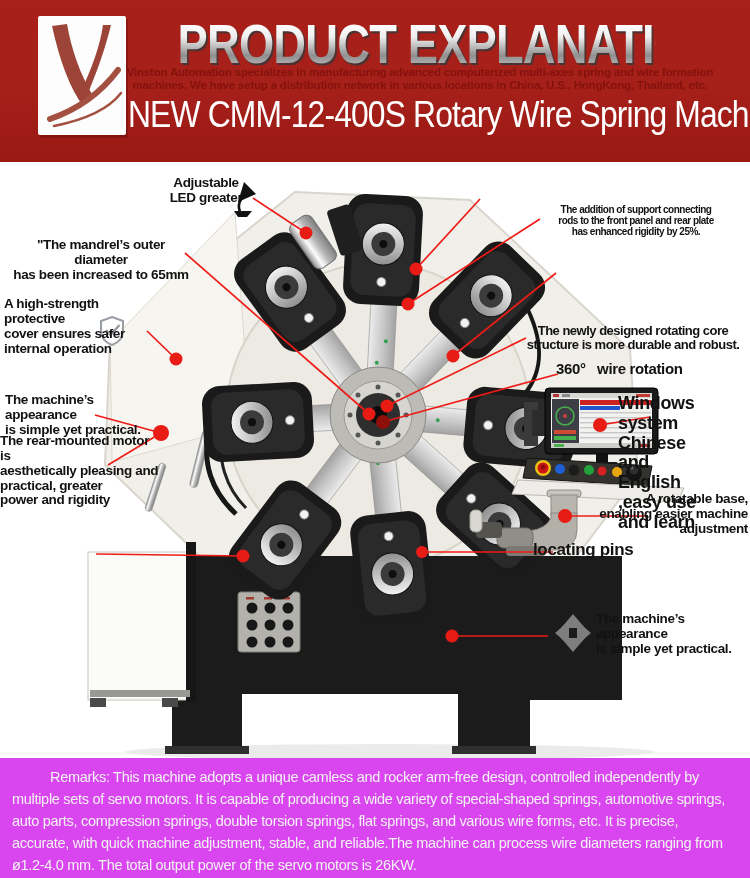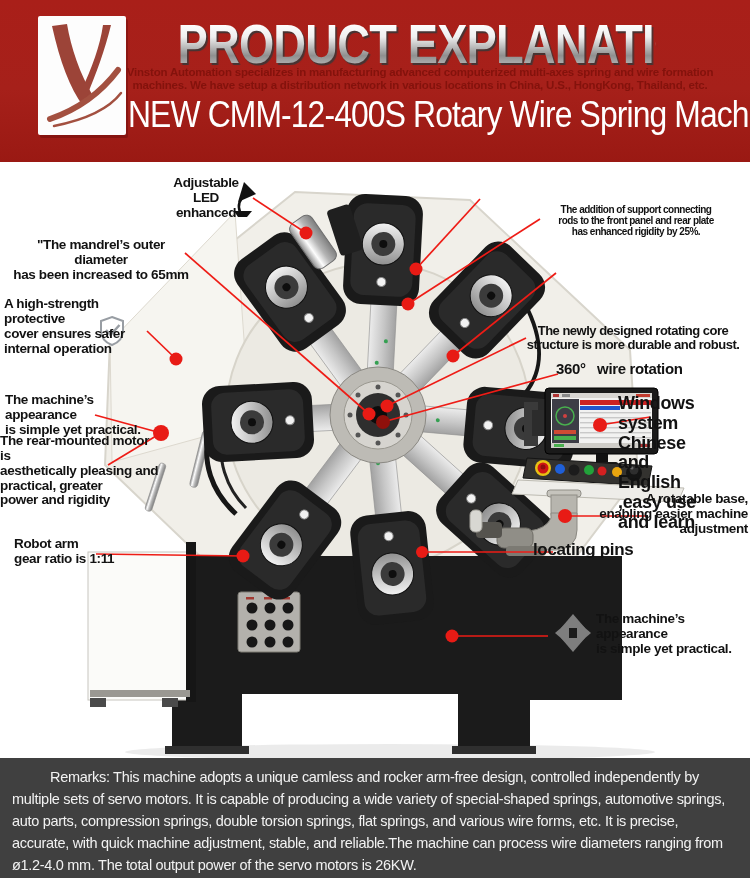--- a/index.html
+++ b/index.html
@@ -37,21 +37,21 @@
   #co-tool-holders{left:550px;top:257px;width:198px;}
   #co-rotating-core{left:518px;top:324px;width:230px;font-size:13px;letter-spacing:-0.5px;}
   #co-wire-rotation{left:556px;top:361px;width:170px;font-size:15px;}
   #co-windows{left:618px;top:394px;width:92px;font-size:18px;}
   #co-rotatable-base{left:598px;top:492px;width:150px;}
   #co-locating-pins{left:533px;top:541px;width:110px;font-size:17px;}
   #co-appearance-bottom{left:596px;top:612px;width:155px;}
   
   #machine-svg{position:absolute;left:0;top:162px;width:750px;height:596px;}
   
-  #footer{position:absolute;left:0;top:758px;width:750px;height:120px;background:#404040;}
+  #footer{position:absolute;left:0;top:758px;width:750px;height:120px;background:#d946ef;}
   #footer-text{position:absolute;left:12px;right:12px;top:8px;color:#f2f2f2;
                font-size:14.5px;line-height:1.52;letter-spacing:-0.3px;text-indent:38px;}
 </style>
 </head>
 <body>
 
 <div id="poster">
 
   <div id="header">
     <div id="logo-box">
@@ -358,34 +358,32 @@
     </g>
     <g fill="#7e7e7e">
       <polygon points="573,452 561,466 585,466"></polygon>
       <polygon points="573,490 561,476 585,476"></polygon>
       <polygon points="555,471 569,459 569,483"></polygon>
       <polygon points="591,471 577,459 577,483"></polygon>
     </g>
   </svg>
 
   <div class="callout c-center" id="co-led">Adjustable
-LED enhanced</div>
+LED greater</div>
   <div class="callout c-center" id="co-mandrel">"The mandrel’s outer diameter
 has been increased to 65mm</div>
   <div class="callout" id="co-protective">A high-strength protective
 cover ensures safer
 internal operation</div>
   <div class="callout" id="co-appearance-left">The machine’s appearance
 is simple yet practical.</div>
   <div class="callout" id="co-rear-motor">The rear-mounted motor is
 aesthetically pleasing and
 practical, greater
 power and rigidity</div>
-  <div class="callout" id="co-robot-arm">Robot arm
-gear ratio is 1:11</div>
   <div class="callout c-center" id="co-support-rods">The addition of support connecting
 rods to the front panel and rear plate
 has enhanced rigidity by 25%.</div>
   <div class="callout c-center" id="co-rotating-core">The newly designed rotating core
 structure is more durable and robust.</div>
   <div class="callout" id="co-wire-rotation">360°   wire rotation</div>
   <div class="callout" id="co-windows">Windows system
 Chinese and
 English ,easy use
 and learn</div>

